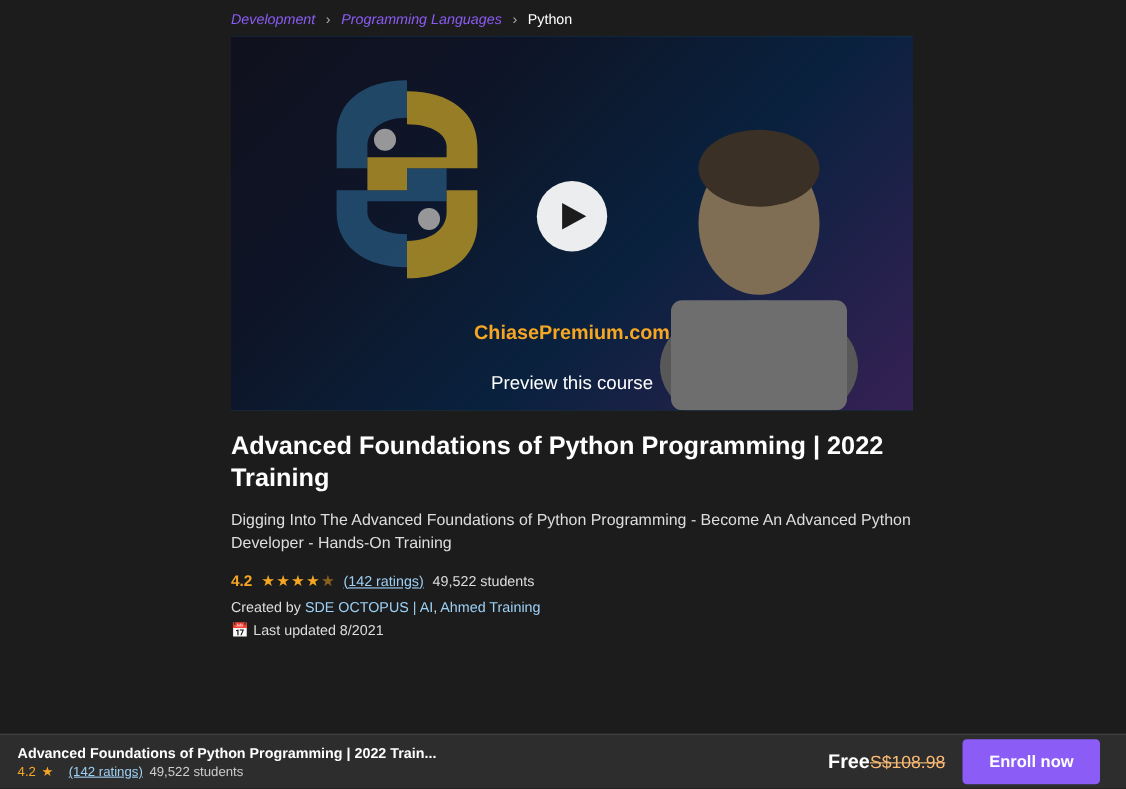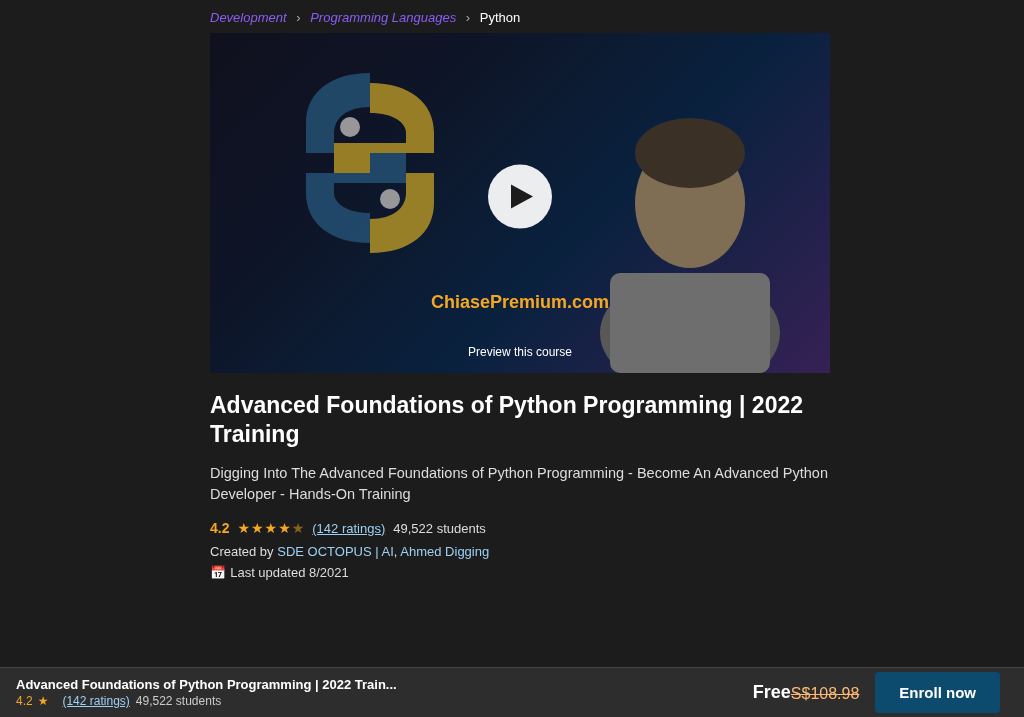--- a/index.html
+++ b/index.html
@@ -102,21 +102,21 @@
       z-index: 10;
       white-space: nowrap;
     }
 
     .preview-label {
       position: absolute;
       bottom: 14px;
       left: 50%;
       transform: translateX(-50%);
       color: #ffffff;
-      font-size: 12px;
+      font-size: 17px;
       font-weight: 500;
       z-index: 10;
       white-space: nowrap;
     }
 
     
     .course-info {
       padding: 18px 0 0 0;
     }
 
@@ -251,21 +251,21 @@
       color: #fff;
     }
 
     .sticky-original-price {
       font-size: 16px;
       color: #fdba74;
       text-decoration: line-through;
     }
 
     .enroll-button {
-      background: #0c4a6e;
+      background: #8b5cf6;
       color: #fff;
       border: none;
       padding: 12px 24px;
       font-size: 15px;
       font-weight: 700;
       border-radius: 4px;
       cursor: pointer;
       white-space: nowrap;
     }
 
@@ -342,21 +342,21 @@
           <span class="star">★</span>
           <span class="star-half">★</span>
         </div>
         <span class="ratings-link">(142 ratings)</span>
         <span class="students-count">49,522 students</span>
       </div>
 
       <div class="created-by">
         <span>Created by</span>
         <a href="#"> SDE OCTOPUS | AI</a>,
-        <a href="#"> Ahmed Digging</a>
+        <a href="#"> Ahmed Training</a>
       </div>
 
       <div class="last-updated">
         <span>📅</span>
         <span>Last updated 8/2021</span>
       </div>
     </div>
 
   </div>
 </div>

